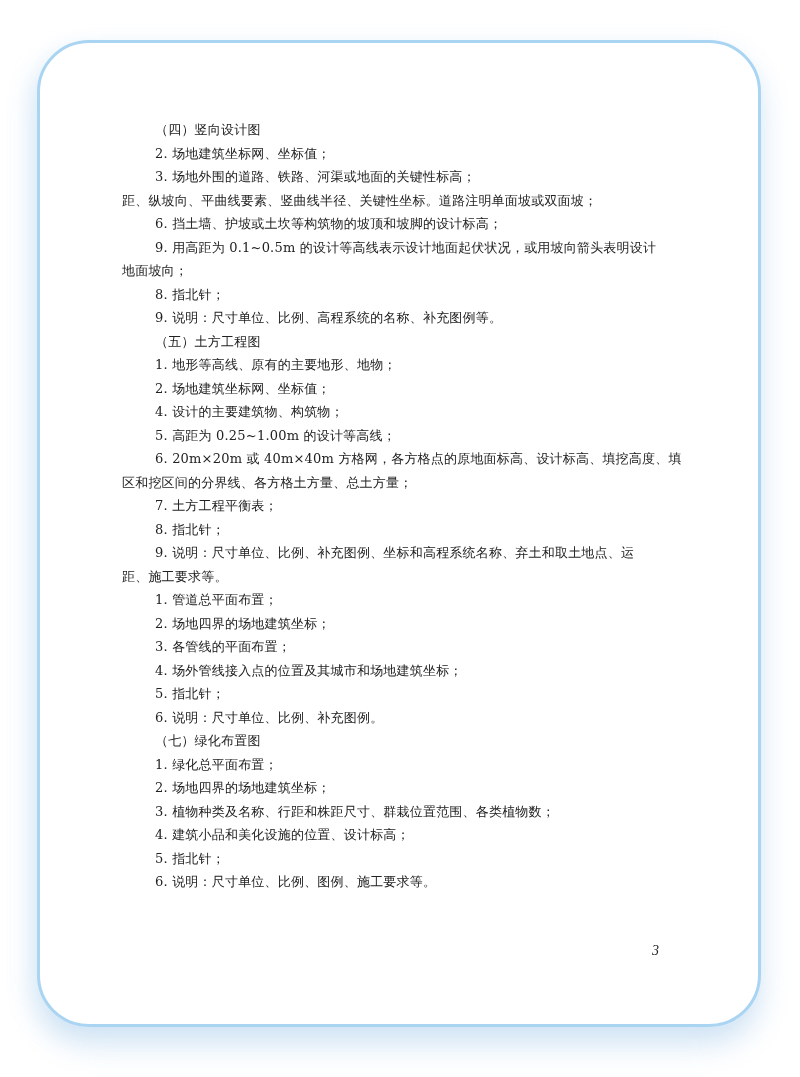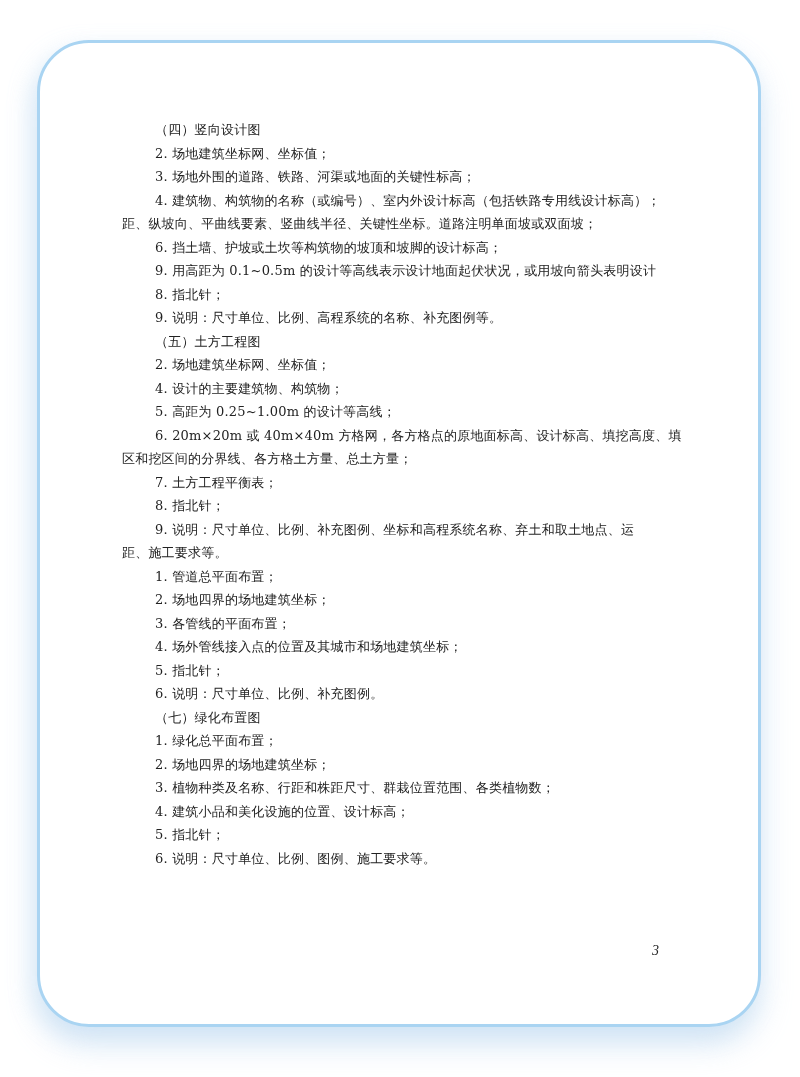--- a/index.html
+++ b/index.html
@@ -60,30 +60,31 @@
 <body>
 
 <div class="page-card"></div>
 
 <div class="content">
 
   <div>
     <div class="line indent">（四）竖向设计图</div>
     <div class="line indent">2. 场地建筑坐标网、坐标值；</div>
     <div class="line indent">3. 场地外围的道路、铁路、河渠或地面的关键性标高；</div>
-    <div class="line indent">4. 建筑物、构筑物的名称（或编号）、室内外设计标高（包括铁路专用线设计标高）；</div>
     <div class="line noindent">距、纵坡向、平曲线要素、竖曲线半径、关键性坐标。道路注明单面坡或双面坡；</div>
     <div class="line indent">6. 挡土墙、护坡或土坎等构筑物的坡顶和坡脚的设计标高；</div>
     <div class="line indent">9. 用高距为 0.1~0.5m 的设计等高线表示设计地面起伏状况，或用坡向箭头表明设计</div>
+    <div class="line noindent">地面坡向；</div>
     <div class="line indent">8. 指北针；</div>
     <div class="line indent">9. 说明：尺寸单位、比例、高程系统的名称、补充图例等。</div>
   </div>
 
   <div>
     <div class="line indent">（五）土方工程图</div>
+    <div class="line indent">1. 地形等高线、原有的主要地形、地物；</div>
     <div class="line indent">2. 场地建筑坐标网、坐标值；</div>
     <div class="line indent">4. 设计的主要建筑物、构筑物；</div>
     <div class="line indent">5. 高距为 0.25~1.00m 的设计等高线；</div>
     <div class="line indent">6. 20m×20m 或 40m×40m 方格网，各方格点的原地面标高、设计标高、填挖高度、填</div>
     <div class="line noindent">区和挖区间的分界线、各方格土方量、总土方量；</div>
     <div class="line indent">7. 土方工程平衡表；</div>
     <div class="line indent">8. 指北针；</div>
     <div class="line indent">9. 说明：尺寸单位、比例、补充图例、坐标和高程系统名称、弃土和取土地点、运</div>
     <div class="line noindent">距、施工要求等。</div>
   </div>

